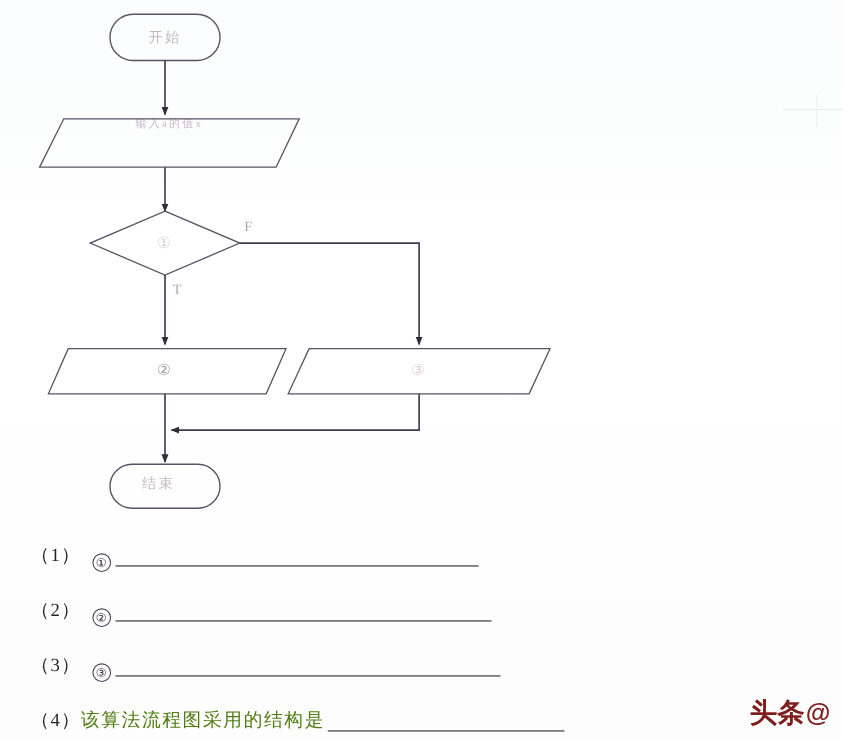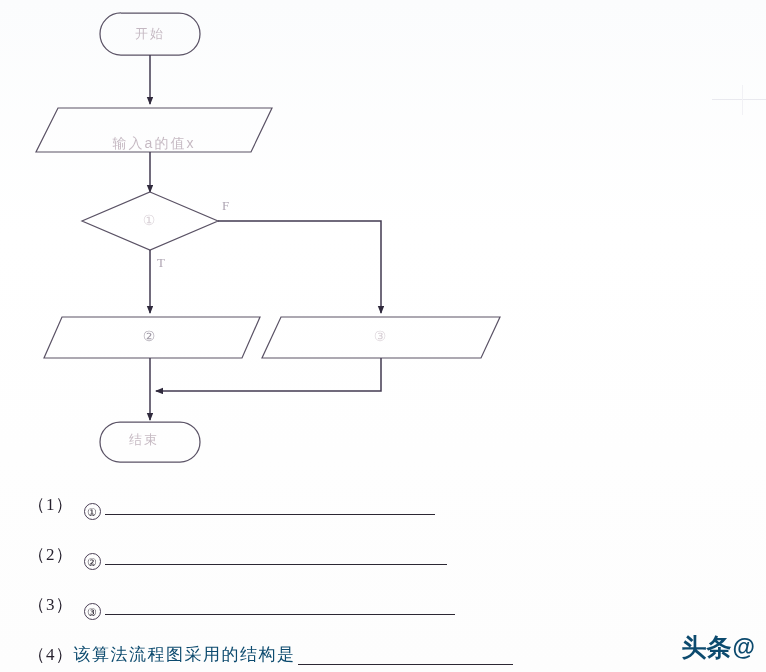--- a/index.html
+++ b/index.html
@@ -29,21 +29,21 @@
     left: 0;
     top: 0;
     width: 766px;
     height: 480px;
   }
 
   .node-text {
     position: absolute;
     text-align: center;
     color: #6b4a62;
-    font-family: Liberation Sans, sans-serif;
+    font-family: Liberation Serif, serif;
     opacity: 0.55;
     filter: blur(0.35px);
     letter-spacing: 2px;
     user-select: none;
     white-space: nowrap;
   }
   .node-text.faint {
     opacity: 0.38;
     filter: blur(0.55px);
   }
@@ -100,21 +100,21 @@
     box-sizing: border-box;
   }
   .q-blank {
     flex: 0 0 auto;
     border-bottom: 1.4px solid #2c2733;
     height: 1px;
     margin-bottom: 5px;
   }
   .q-text {
     font-size: 17px;
-    color: #0c4a6e;
+    color: #4d7c0f;
     font-family: "Liberation Serif", "DejaVu Serif", serif;
     letter-spacing: 1.5px;
     padding-bottom: 4px;
     white-space: nowrap;
   }
 
   .q1 .q-blank { width: 330px; margin-left: 2px; }
   .q2 .q-blank { width: 342px; margin-left: 2px; }
   .q3 .q-blank { width: 350px; margin-left: 2px; }
   .q4 .q-blank { width: 215px; margin-left: 2px; }
@@ -122,21 +122,21 @@
   
   .watermark {
     position: absolute;
     right: 10px;
     bottom: 8px;
     display: flex;
     align-items: center;
     font-family: "Liberation Sans", "DejaVu Sans", sans-serif;
     font-weight: bold;
     font-size: 25px;
-    color: #0c4a6e;
+    color: #7f1d1d;
     letter-spacing: 0px;
     user-select: none;
   }
   .watermark .wm-at {
     font-size: 23px;
     margin: 0 1px;
   }
 
   
   .artifact-line {
@@ -194,21 +194,21 @@
 
   <line x1="150" y1="358" x2="150" y2="420" stroke="#423a50" stroke-width="1.5" marker-end="url(#arrowhead)"></line>
 
   <polyline points="381,358 381,391 156,391" fill="none" stroke="#423a50" stroke-width="1.5" marker-end="url(#arrowhead-left)"></polyline>
 
   <rect x="100" y="422" width="100" height="40" rx="20" ry="20" fill="none" stroke="#5a5265" stroke-width="1.25"></rect>
 </svg>
 
 <div class="node-text faint" style="left:100px; top:25px; width:100px; font-size:13px;">开始</div>
 
-<div class="node-text faint" style="left:54px; top:135px; width:200px; font-size:14px;">输入a的值x</div>
+<div class="node-text faint" style="left:54px; top:105px; width:200px; font-size:10px;">输入a的值x</div>
 
 <div class="node-text vfaint" style="left:125px; top:212px; width:50px; font-size:14px;">①</div>
 
 <div class="node-text" style="left:125px; top:328px; width:50px; font-size:14px; color:#554a60;">②</div>
 
 <div class="node-text vfaint" style="left:356px; top:328px; width:50px; font-size:14px;">③</div>
 
 <div class="node-text faint" style="left:100px; top:431px; width:88px; font-size:13px;">结束</div>
 
 <div class="branch-label" style="left:222px; top:198px;">F</div>

